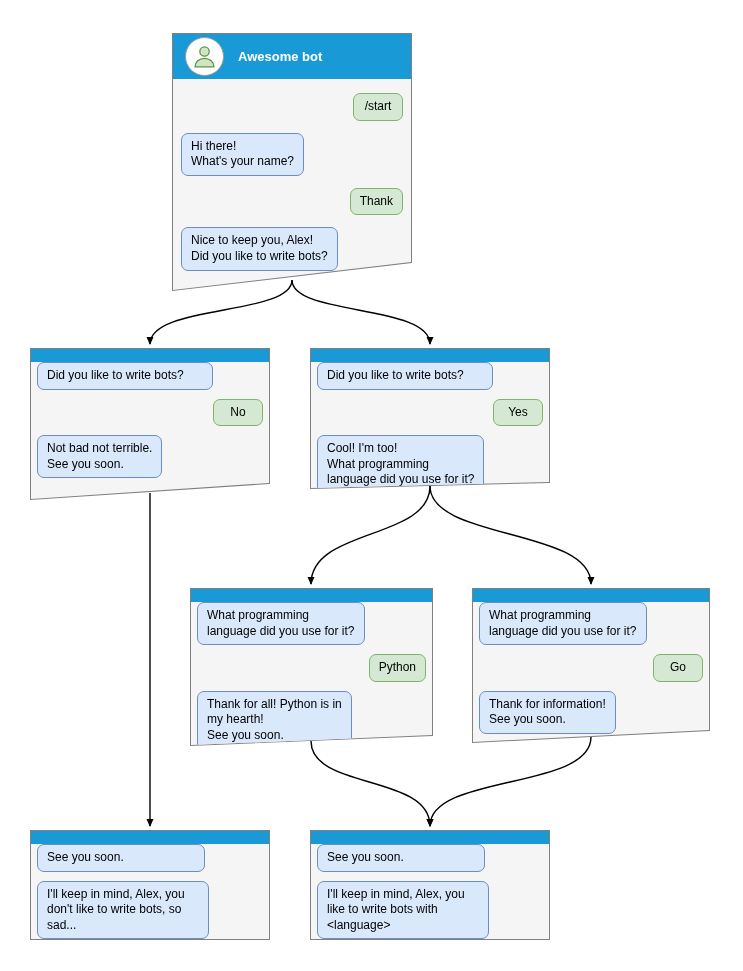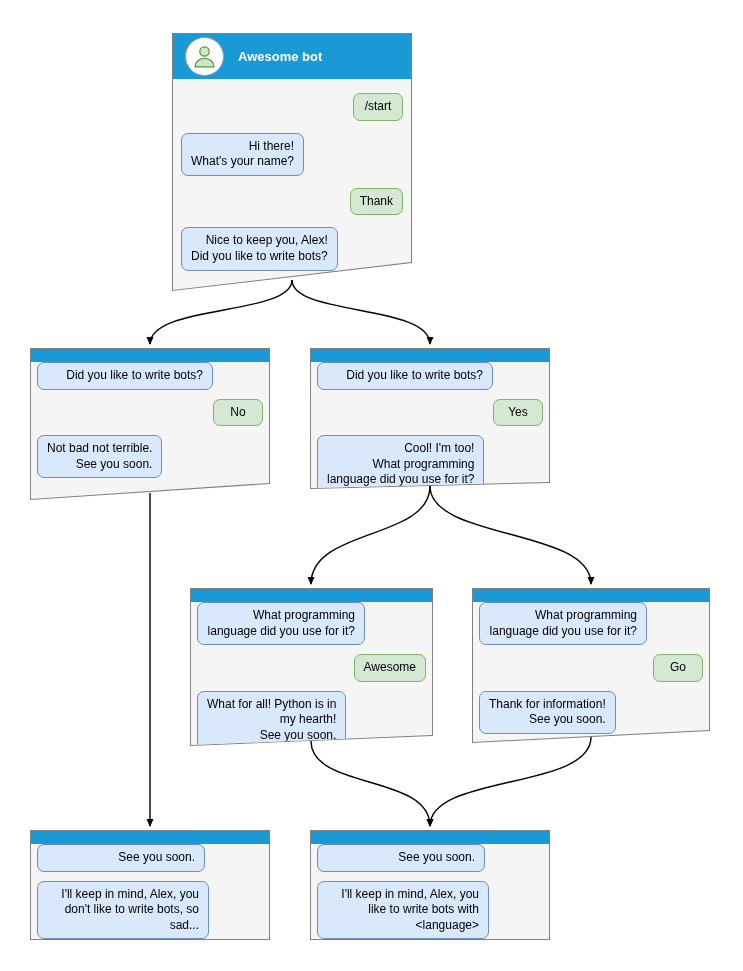--- a/index.html
+++ b/index.html
@@ -34,21 +34,21 @@
   .title { color:#ffffff; font-weight:bold; font-size:13px; }
 
   .msgs {
     display:flex; flex-direction:column; align-items:flex-start;
     padding:14px 8px 10px 8px; gap:12px;
   }
   .small .msgs { padding:0 6px 10px 6px; gap:9px; }
 
   .bubble {
     font-size:12px; line-height:1.3; color:#000;
-    padding:5px 9px; border-radius:7px; white-space:pre-line; box-sizing:border-box;text-align:right;
+    padding:5px 9px; border-radius:7px; white-space:pre-line; box-sizing:border-box;
   }
   .bubble.bot  { background:var(--bot-bubble-bg,#dae8fc); border:1px solid var(--bot-bubble-border,#6c8ebf); }
   .bubble.user {
     background:var(--user-bubble-bg,#d5e8d4); border:1px solid var(--user-bubble-border,#82b366);
     align-self:flex-end; min-width:50px; text-align:center; 
   }
 </style>
 </head>
 <body>
 
@@ -119,22 +119,22 @@
     </div>
   </div>
 
   <div class="win small" style="left:190px; top:588px; width:243px; height:158px; --slant:10px;">
     <div class="shape"></div>
     <div class="fill">
       <div class="header-strip"></div>
       <div class="msgs">
         <div class="bubble bot" style="width:168px;">What programming
 language did you use for it?</div>
-        <div class="bubble user">Awesome</div>
-        <div class="bubble bot">What for all! Python is in
+        <div class="bubble user">Python</div>
+        <div class="bubble bot">Thank for all! Python is in
 my hearth!
 See you soon.</div>
       </div>
     </div>
   </div>
 
   <div class="win small" style="left:472px; top:588px; width:238px; height:155px; --slant:12px;">
     <div class="shape"></div>
     <div class="fill">
       <div class="header-strip"></div>

